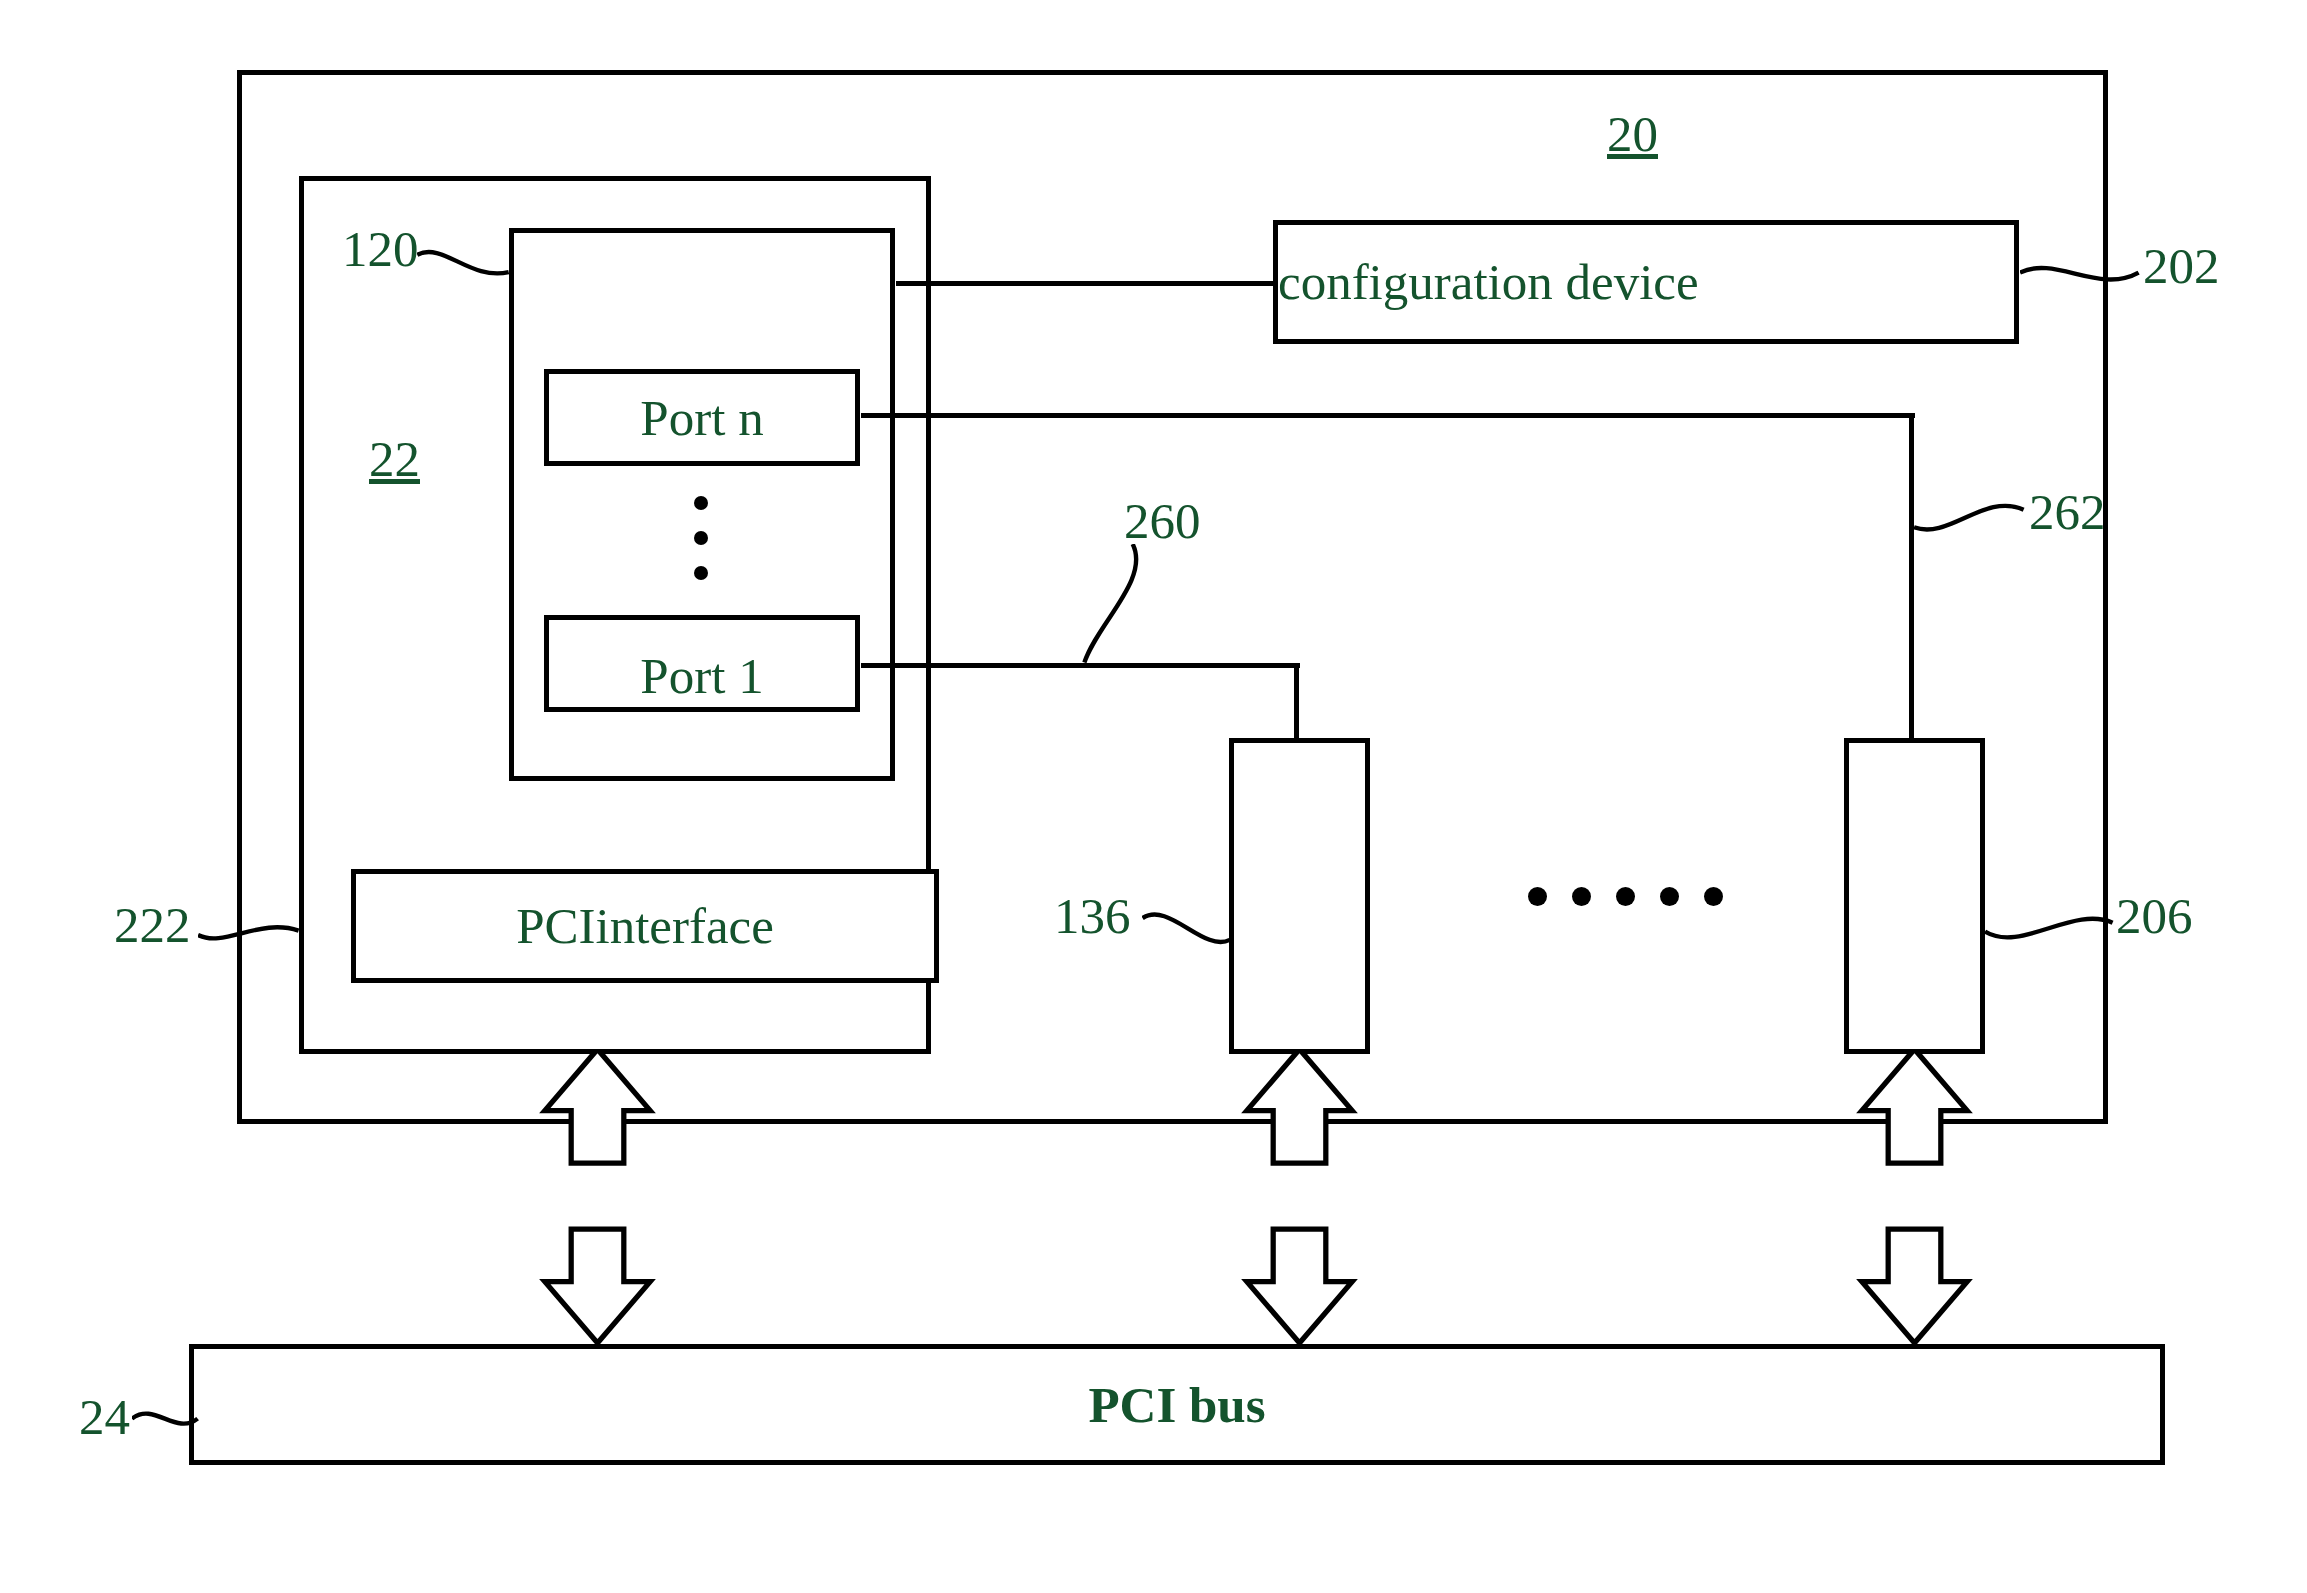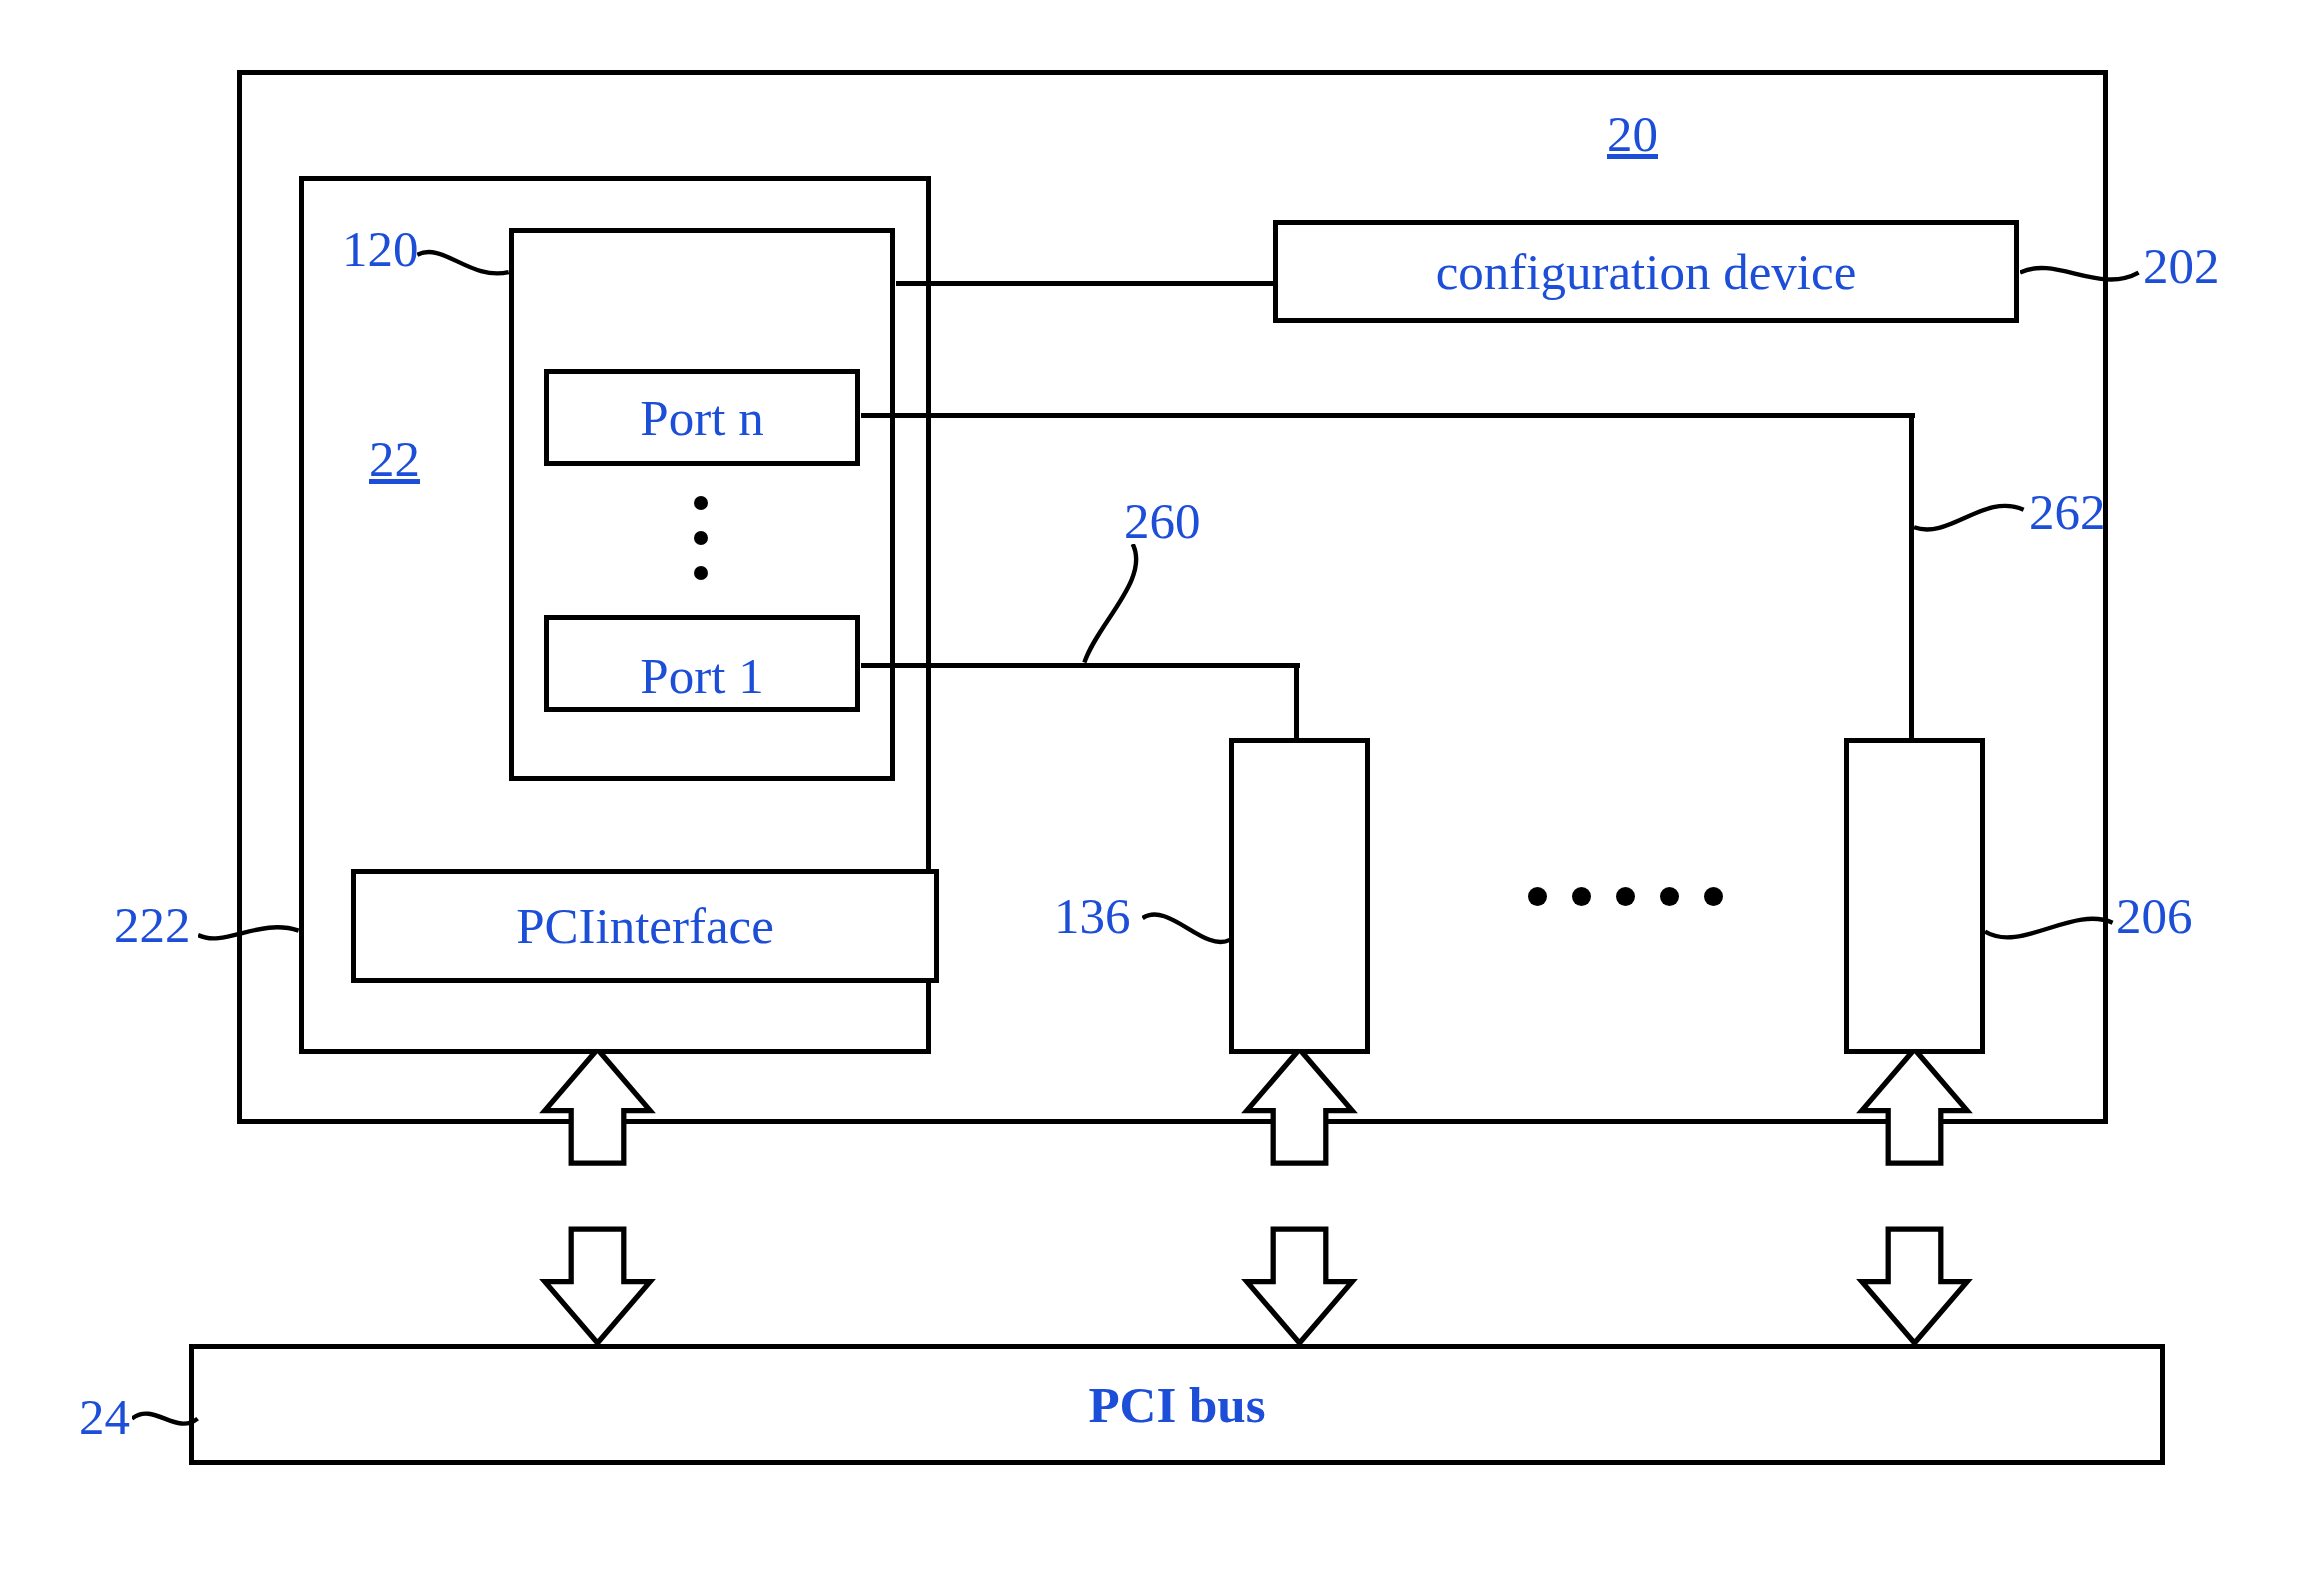--- a/index.html
+++ b/index.html
@@ -6,21 +6,21 @@
   body {
     background: #fff;
     font-family: "Times New Roman", serif;
     width: 2307px;
     height: 1593px;
     position: relative;
   }
   .label {
     position: absolute;
     font-size: 51px;
-    color: #1d4ed8;
+    color: #14532d;
   }
   .label.underline { text-decoration: underline; }
   .box {
     position: absolute;
     border: 5.3px solid #000;
     background: #fff;
   }
   .line {
     position: absolute;
     background: #000;
@@ -72,21 +72,21 @@
 </div>
 
 <div class="box" style="left:351px; top:869px; width:588px; height:114px; display:flex; align-items:center; justify-content:center;">
   <span class="label" style="position:static;">PCIinterface</span>
 </div>
 <span class="label" style="left:114px; top:896px;text-align:right;">222</span>
 <svg class="curve" style="left:198px; top:913px; width:105px; height:44px;" viewBox="0 0 120 50" width="105" height="44">
   <path d="M0 25 C 30 40, 70 5, 115 20" stroke="#000" stroke-width="5" fill="none"></path>
 </svg>
 
-<div class="box" style="left:1273px; top:220px; width:746px; height:103px; display:flex; align-items:center; justify-content:center;">
+<div class="box" style="left:1273px; top:220px; width:746px; height:124px; display:flex; align-items:center; justify-content:flex-start;">
   <span class="label" style="position:static;">configuration device</span>
 </div>
 <span class="label" style="left:2143px; top:237px;">202</span>
 <svg class="curve" style="left:2020px; top:255px; width:123px; height:44px;" viewBox="0 0 140 50" width="123" height="44">
   <path d="M0 20 C 40 0, 90 45, 135 20" stroke="#000" stroke-width="5" fill="none"></path>
 </svg>
 
 <div class="line" style="left:896px; top:281px; width:378px; height:5.3px;"></div>
 
 <div class="line" style="left:861px; top:413px; width:1054px; height:5.3px;"></div>

